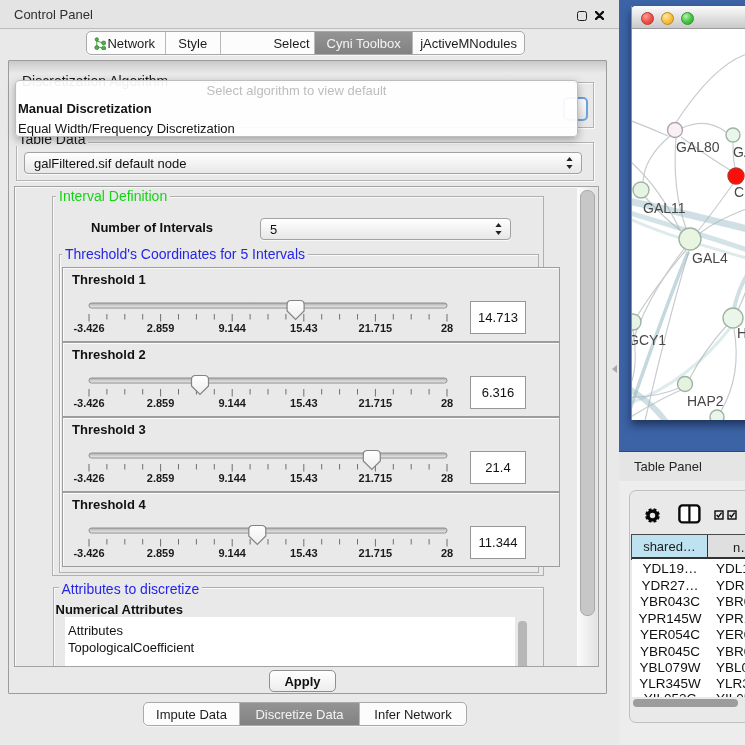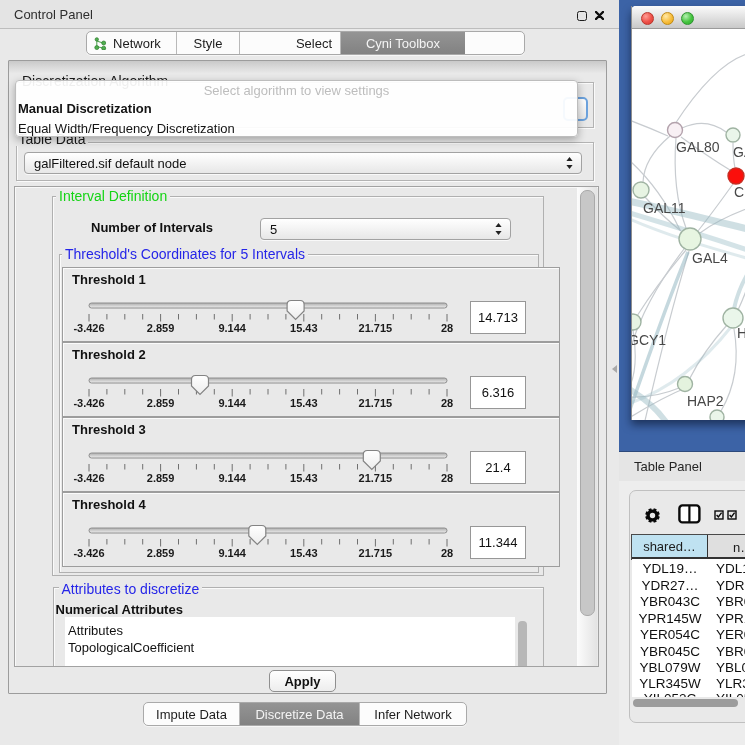--- a/index.html
+++ b/index.html
@@ -64,21 +64,22 @@
   <div class="abs" id="titlebar"></div>
   <div class="abs" id="titletext">Control Panel</div>
   <div class="abs winbtn-sq"></div>
   <svg class="abs" style="left:595px;top:11px" width="9" height="9" viewBox="0 0 9 9">
     <path d="M1 1 L8 8 M8 1 L1 8" stroke="#0d0d0d" stroke-width="2.4" stroke-linecap="round"></path>
   </svg>
   <div class="abs seg" style="left:86px;top:31px;width:437px;">
     <div style="width:90px;">&nbsp;&nbsp;&nbsp;Network</div>
     <div style="width:63px;">Style</div>
     <div style="width:53px;margin-left:48px;">Select</div>
-    <div style="width:124px;" class="sel">Cyni Toolbox</div>
+    <div style="width:112px;" class="sel">Cyni Toolbox</div>
+    <div style="width:127px;">jActiveMNodules</div>
   </div>
   <svg class="abs" style="left:94px;top:37px" width="13" height="13" viewBox="0 0 13 13">
     <path d="M2.8 3 L2.8 10.5 M3 4 L9.4 6.2 M3 9.8 L9.4 11" stroke="#57a557" stroke-width="1.1" fill="none"></path>
     <circle cx="2.8" cy="2.4" r="1.7" fill="#4fae4f" stroke="#2e7d2e" stroke-width="0.7"></circle>
     <circle cx="9.7" cy="6" r="2" fill="#4fae4f" stroke="#2e7d2e" stroke-width="0.7"></circle>
     <circle cx="2.8" cy="10.6" r="2" fill="#4fae4f" stroke="#2e7d2e" stroke-width="0.7"></circle>
     <circle cx="9.7" cy="11.2" r="2" fill="#4fae4f" stroke="#2e7d2e" stroke-width="0.7"></circle>
   </svg>
 
   <div class="abs" id="outer">
@@ -223,21 +224,21 @@
       <div class="abs" style="left:503px;top:434px;width:9px;height:60px;background:#b7b7b7;border-radius:4px 4px 0 0;"></div>
 
       <div class="abs" style="left:562px;top:0;width:20px;height:479px;background:linear-gradient(90deg,#fcfcfc,#e3e3e3);"></div>
       <div class="abs" style="left:565px;top:3px;width:13px;height:424px;background:#c7c7c7;border:1px solid #a9a9a9;border-radius:7px;"></div>
     </div>
     <div class="abs" id="applybtn" style="left:260px;top:609px;">Apply</div>
   </div>
 
   <div class="abs" style="left:15px;top:80px;width:561px;height:55px;background:rgba(255,255,255,.93);
        border:1px solid #bdbdbd;border-radius:4px;box-shadow:0 3px 9px rgba(0,0,0,.3);z-index:30;">
-    <div style="text-align:center;font-size:13px;color:#bdbdbd;padding-top:2px;">Select algorithm to view settings</div>
+    <div style="text-align:center;font-size:13px;color:#bdbdbd;padding-top:2px;">Select algorithm to view default</div>
     <div style="font-size:13px;font-weight:bold;color:#141414;padding:3px 0 0 2px;">Manual Discretization</div>
     <div style="font-size:13px;color:#141414;padding:5px 0 0 2px;">Equal Width/Frequency Discretization</div>
   </div>
 
   <div class="abs seg" style="left:143px;top:702px;width:322px;z-index:5;">
     <div style="width:96px;">Impute Data</div>
     <div style="width:120px;" class="sel">Discretize Data</div>
     <div style="width:106px;">Infer Network</div>
   </div>
 </div>

